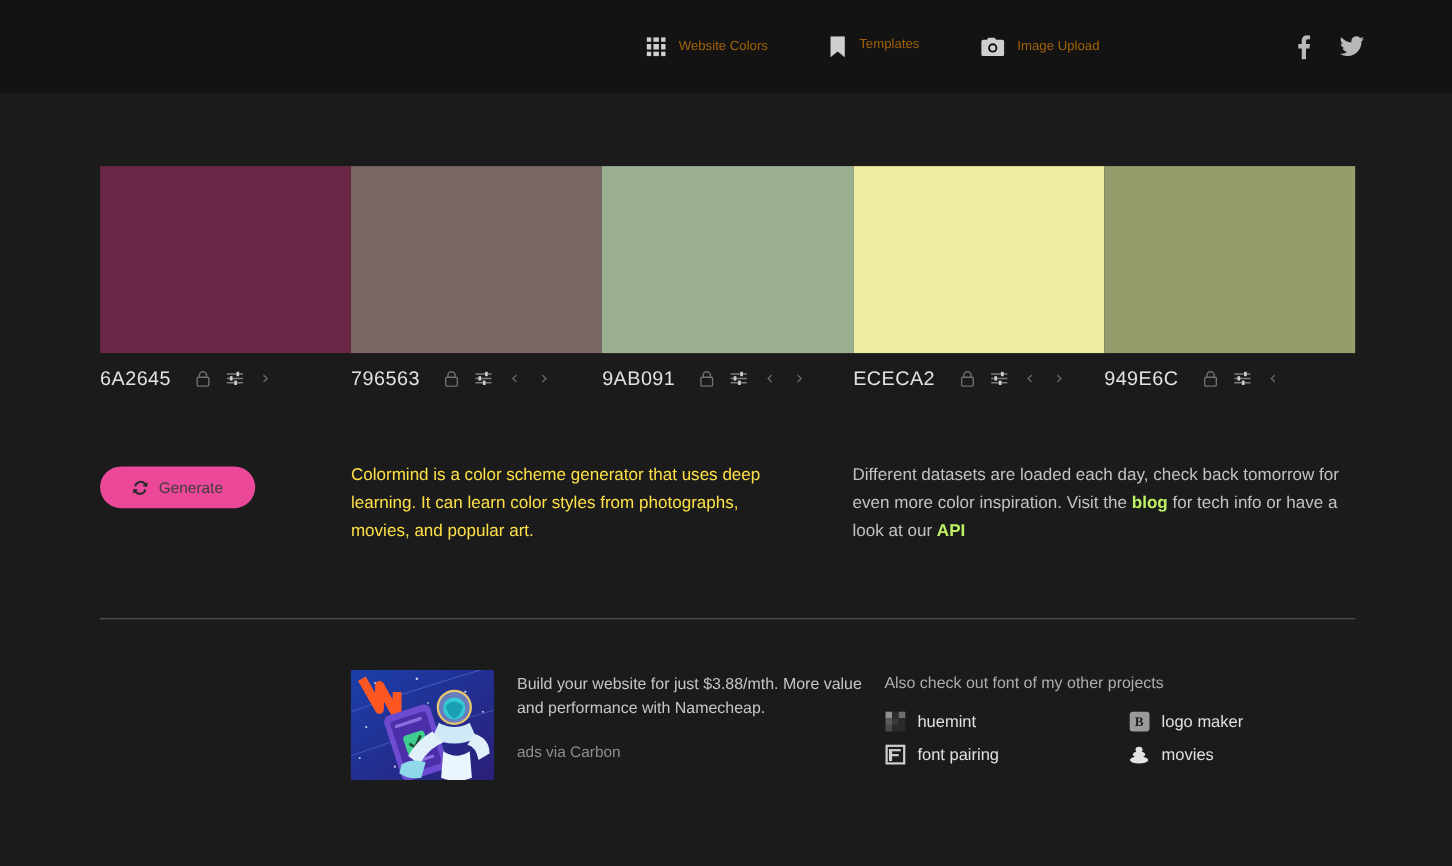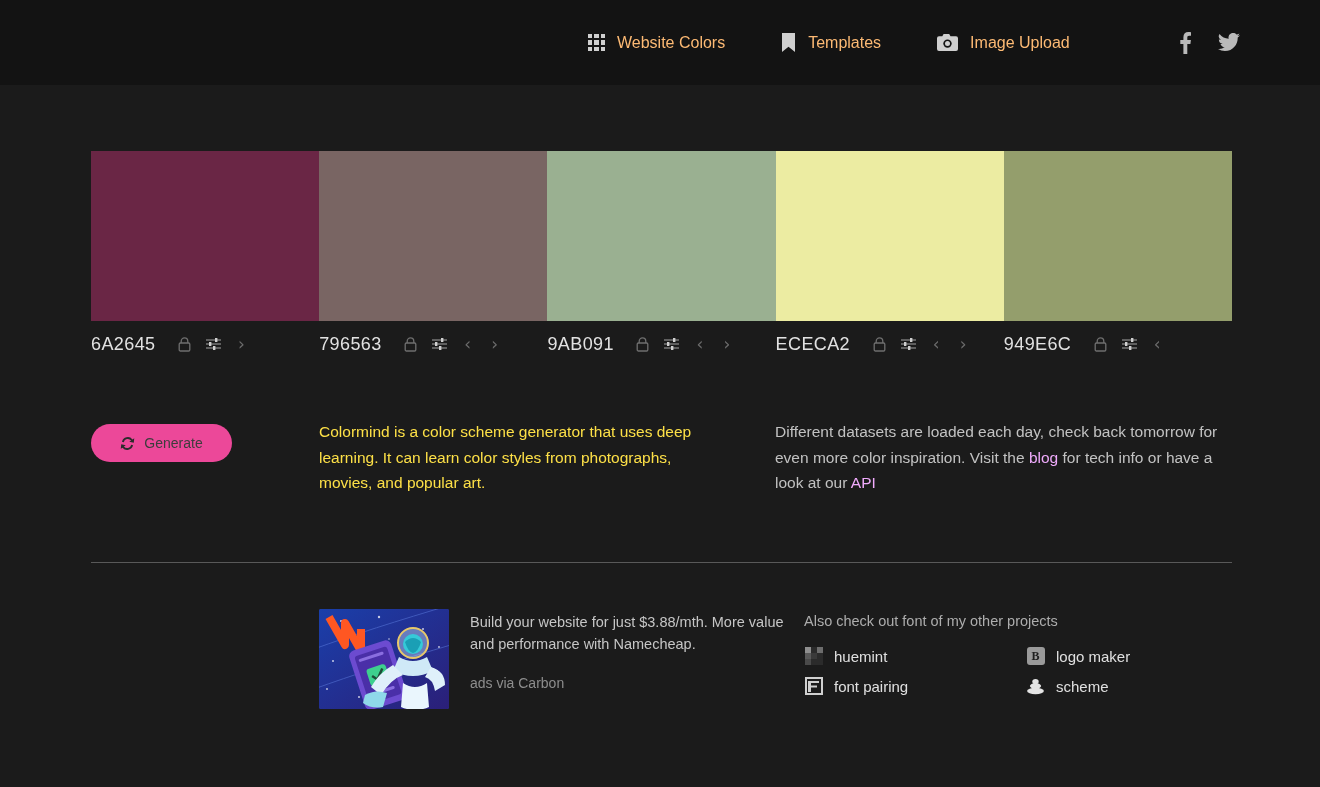--- a/index.html
+++ b/index.html
@@ -62,25 +62,24 @@
     display: flex;
     align-items: center;
     position: absolute;
     left: 588px;
     top: 0;
     height: 85px;
     gap: 56px;
   }
   .nav-item {
     display: flex;
-    align-items: center;
     gap: 12px;
     cursor: pointer;
-    color: #fdba74;
-    font-size: 16px;
+    color: #a16207;
+    font-size: 12px;
   }
   .nav-icon { display: flex; align-items: center; justify-content: center; }
 
   .grid-icon {
     width: 17px; height: 17px;
     display: grid;
     grid-template-columns: repeat(3, 1fr);
     grid-template-rows: repeat(3, 1fr);
     gap: 2px;
   }
@@ -173,21 +172,21 @@
     line-height: 25.5px;
     color: #fde047;
     padding-right: 50px;
   }
   .desc-col2 {
     flex: 1 1 auto;
     font-size: 15.5px;
     line-height: 25.5px;
     color: #c2c2c2;
   }
-  .lnk { color: #f0abfc; text-decoration: none; cursor: pointer; }
+  .lnk { color: #bef264; text-decoration: none; cursor: pointer; font-weight: bold; }
 
   
   .divider {
     width: 1141px;
     margin-left: 91px;
     height: 1px;
     background: #595959;
   }
   .div1 { margin-top: 66px; }
 
@@ -578,17 +577,17 @@
       </div>
 
       <div class="proj-item">
         <span class="proj-icon">
           <svg width="19" height="17" viewBox="0 0 19 17">
             <ellipse cx="9.5" cy="3.5" rx="3.2" ry="2.6" fill="#e4e4e4"></ellipse>
             <ellipse cx="9.5" cy="8" rx="5.6" ry="2.9" fill="#e4e4e4"></ellipse>
             <ellipse cx="9.5" cy="13" rx="8.4" ry="3.2" fill="#e4e4e4"></ellipse>
           </svg>
         </span>
-        <span>scheme</span>
+        <span>movies</span>
       </div>
     </div>
   </div>
 </div>
 
 </body></html>

